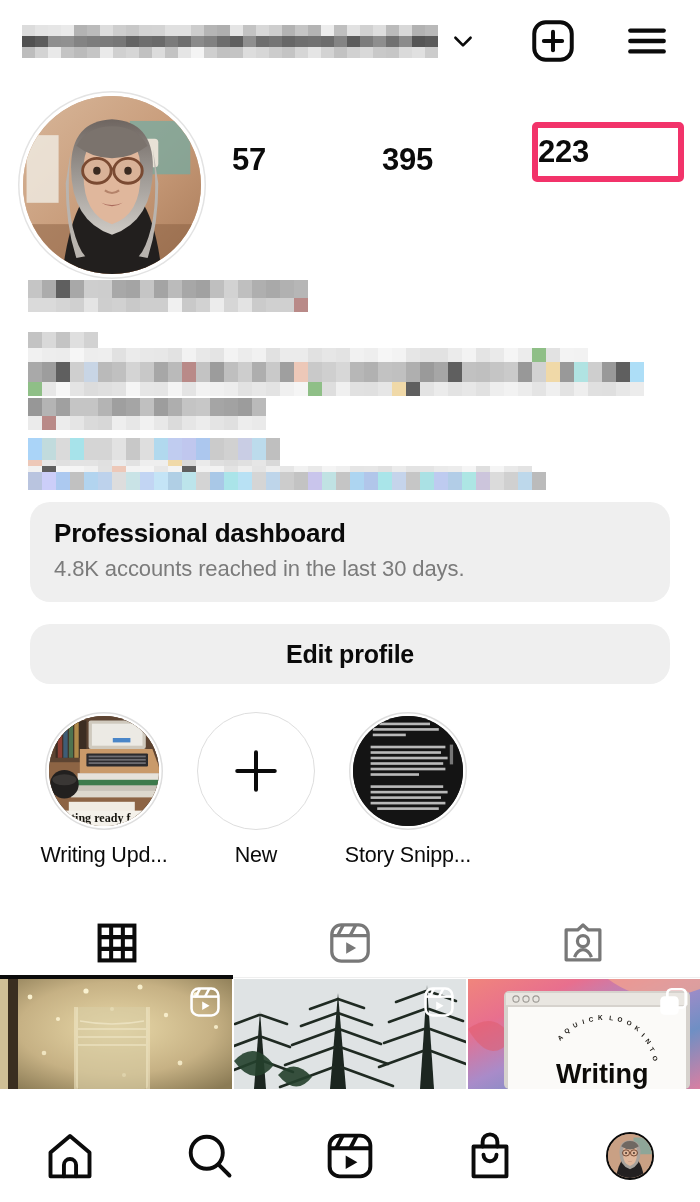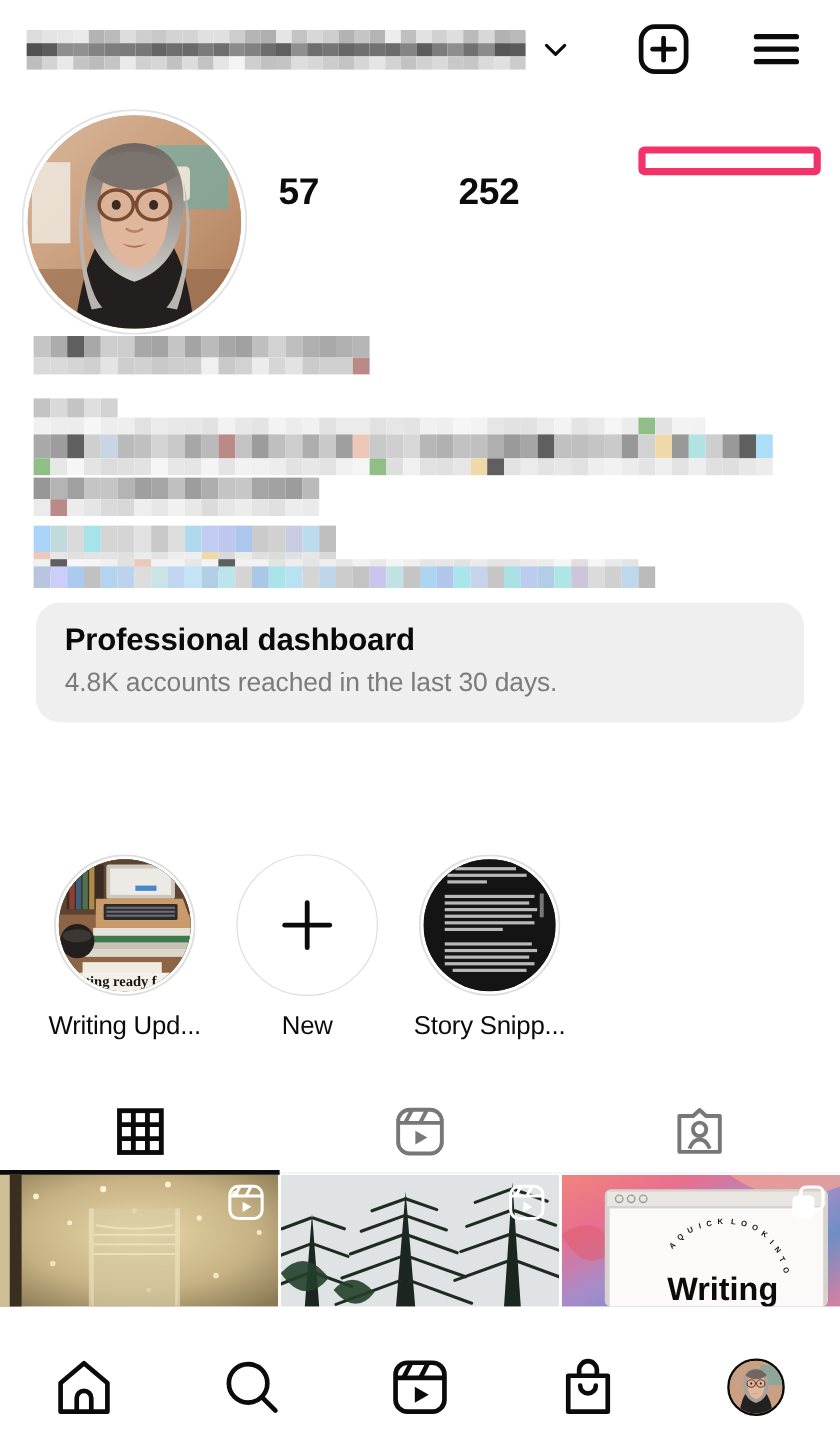--- a/index.html
+++ b/index.html
@@ -282,23 +282,24 @@
           <path d="M44 60 q6 4 12 0 q-6 2.5 -12 0z" fill="#a9695b"></path>
         </svg>
       </div>
     </div>
 
     <div class="stats" id="stats-row">
         <div class="stat">
           <div class="stat-num">57</div>
         </div>
         <div class="stat">
-          <div class="stat-num">252</div>
+          <div class="stat-num">395</div>
         </div>
         <div class="stat highlight" style="border-color: rgb(242, 51, 106);">
+          <div class="stat-num">223</div>
         </div>
       </div>
   </div>
 
   <div class="bio" id="bio-mosaic">
       <div class="mrow" style="left: 0px; top: 0px; height: 18px;">
         <i style="width: 14px; height: 18px; background: rgb(197, 197, 197);"></i>
         <i style="width: 14px; height: 18px; background: rgb(172, 172, 172);"></i>
         <i style="width: 14px; height: 18px; background: rgb(95, 95, 95);"></i>
         <i style="width: 14px; height: 18px; background: rgb(168, 168, 168);"></i>
@@ -637,20 +638,23 @@
         <i style="width: 14px; height: 18px; background: rgb(189, 216, 235);"></i>
         <i style="width: 14px; height: 18px; background: rgb(187, 187, 187);"></i>
       </div>
     </div>
 
   <div class="card card-dash">
     <div class="dash-title">Professional dashboard</div>
     <div class="dash-sub">4.8K accounts reached in the last 30 days.</div>
   </div>
 
+  <div class="card card-edit">
+    <span class="edit-lbl">Edit profile</span>
+  </div>
 
   <div class="highlights">
 
     <div class="hl">
       <div class="hl-ring">
         <div class="hl-img">
           <svg width="100%" height="100%" viewBox="0 0 100 100" preserveAspectRatio="xMidYMid slice">
             <rect width="100" height="100" fill="#8d6444"></rect>
             <rect x="0" y="0" width="100" height="42" fill="#5d4432"></rect>
             <rect x="6" y="4" width="28" height="34" fill="#3c2d22"></rect>

